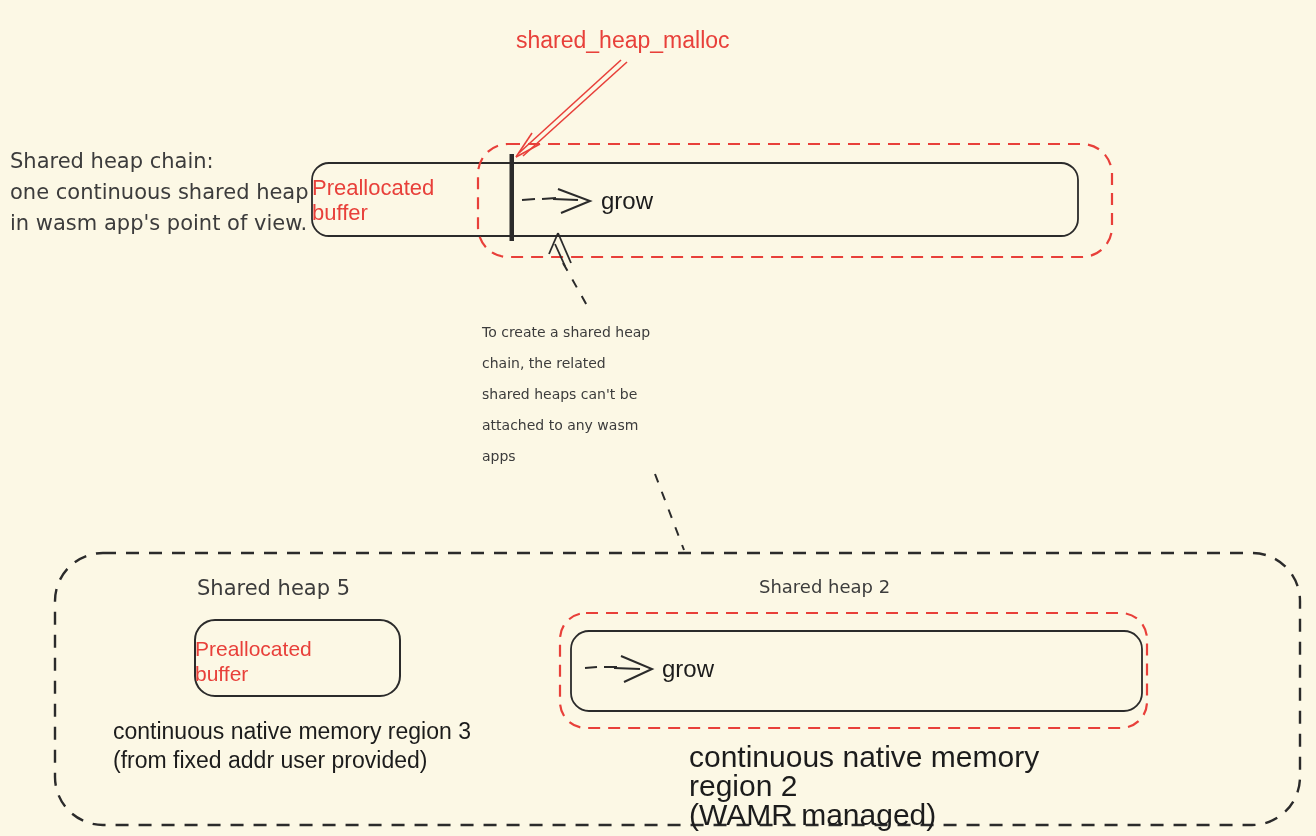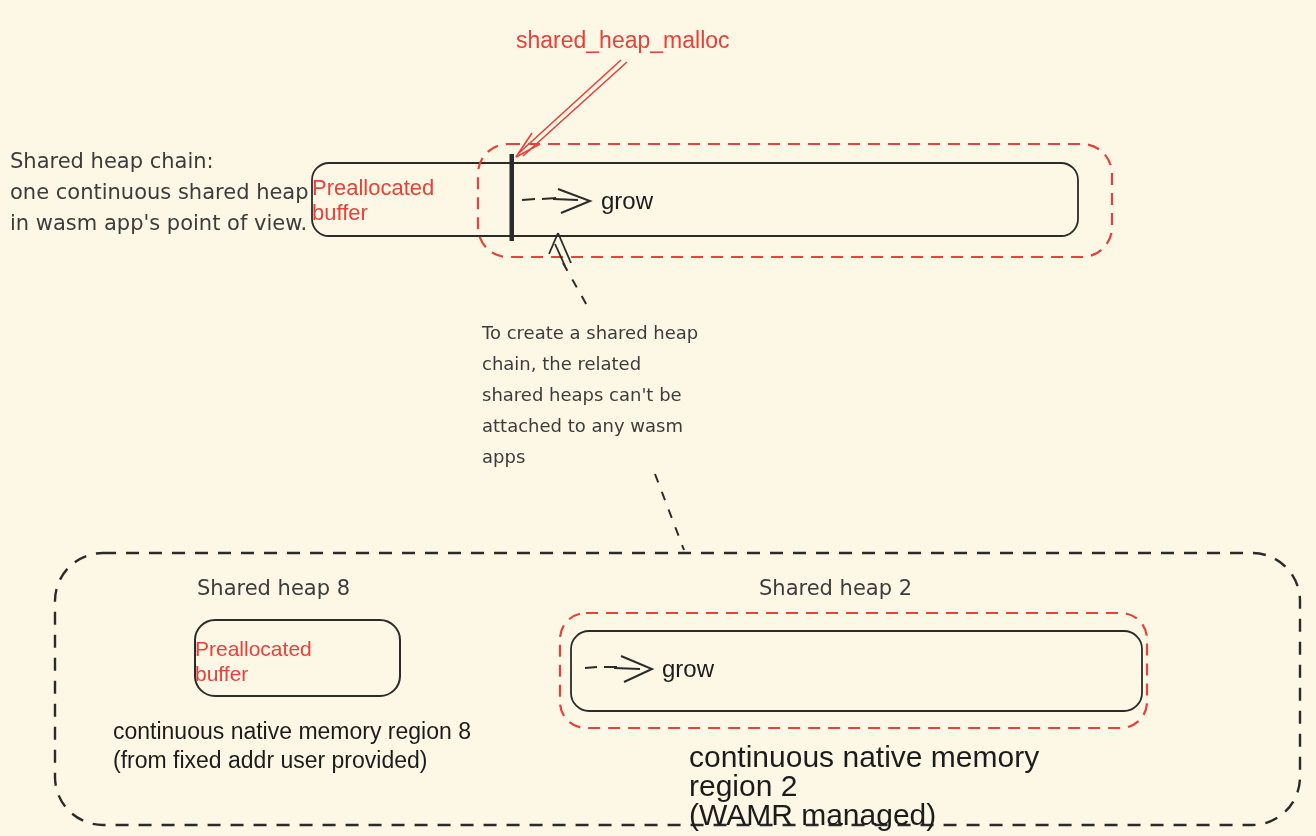--- a/index.html
+++ b/index.html
@@ -16,25 +16,25 @@
   .center{text-align:left;}
   svg{position:absolute;left:0;top:0;}
   .stroke-ink{stroke:var(--ink);fill:none;}
   .stroke-red{stroke:var(--red);fill:none;}
   .fill-ink{fill:var(--ink);stroke:none;}
 
   .malloc-label{left:516px;top:27px;width:250px;font-size:23px;}
   .chain-note{left:10px;top:146px;font-size:21px;line-height:31px;}
   .prealloc-top{left:312px;top:175px;width:168px;font-size:22px;line-height:25px;}
   .grow-top{left:601px;top:187px;font-size:24px;}
-  .attach-note{left:482px;top:317px;width:280px;font-size:18px;line-height:31px;}
+  .attach-note{left:482px;top:317px;width:280px;font-size:14px;line-height:31px;}
   .heap1-title{left:197px;top:576px;width:200px;font-size:21px;}
   .prealloc-bottom{left:195px;top:636px;width:205px;font-size:21px;line-height:25px;}
   .caption1{left:113px;top:717px;width:380px;font-size:23px;line-height:29px;}
-  .heap2-title{left:759px;top:576px;width:200px;font-size:21px;}
+  .heap2-title{left:759px;top:576px;width:200px;font-size:18px;}
   .grow-bottom{left:662px;top:655px;font-size:24px;}
   .caption2{left:689px;top:742px;width:380px;font-size:30px;line-height:29px;}
 </style>
 </head>
 <body>
 
 <div class="stage">
 
   <svg width="1316" height="836" viewBox="0 0 1316 836">
 
@@ -94,26 +94,26 @@
 buffer</div>
 
   <div class="abs f-arial grow-top">grow</div>
 
   <div class="abs f-round pre center attach-note">To create a shared heap
 chain, the related
 shared heaps can't be
 attached to any wasm
 apps</div>
 
-  <div class="abs f-round center heap1-title">Shared heap 8</div>
+  <div class="abs f-round center heap1-title">Shared heap 5</div>
 
   <div class="abs f-arial red pre center prealloc-bottom">Preallocated
 buffer</div>
 
-  <div class="abs f-arial pre center caption1">continuous native memory region 8
+  <div class="abs f-arial pre center caption1">continuous native memory region 3
 (from fixed addr user provided)</div>
 
   <div class="abs f-round center heap2-title">Shared heap 2</div>
 
   <div class="abs f-arial grow-bottom">grow</div>
 
   <div class="abs f-arial pre center caption2">continuous native memory region 2
 (WAMR managed)</div>
 
 </div>

